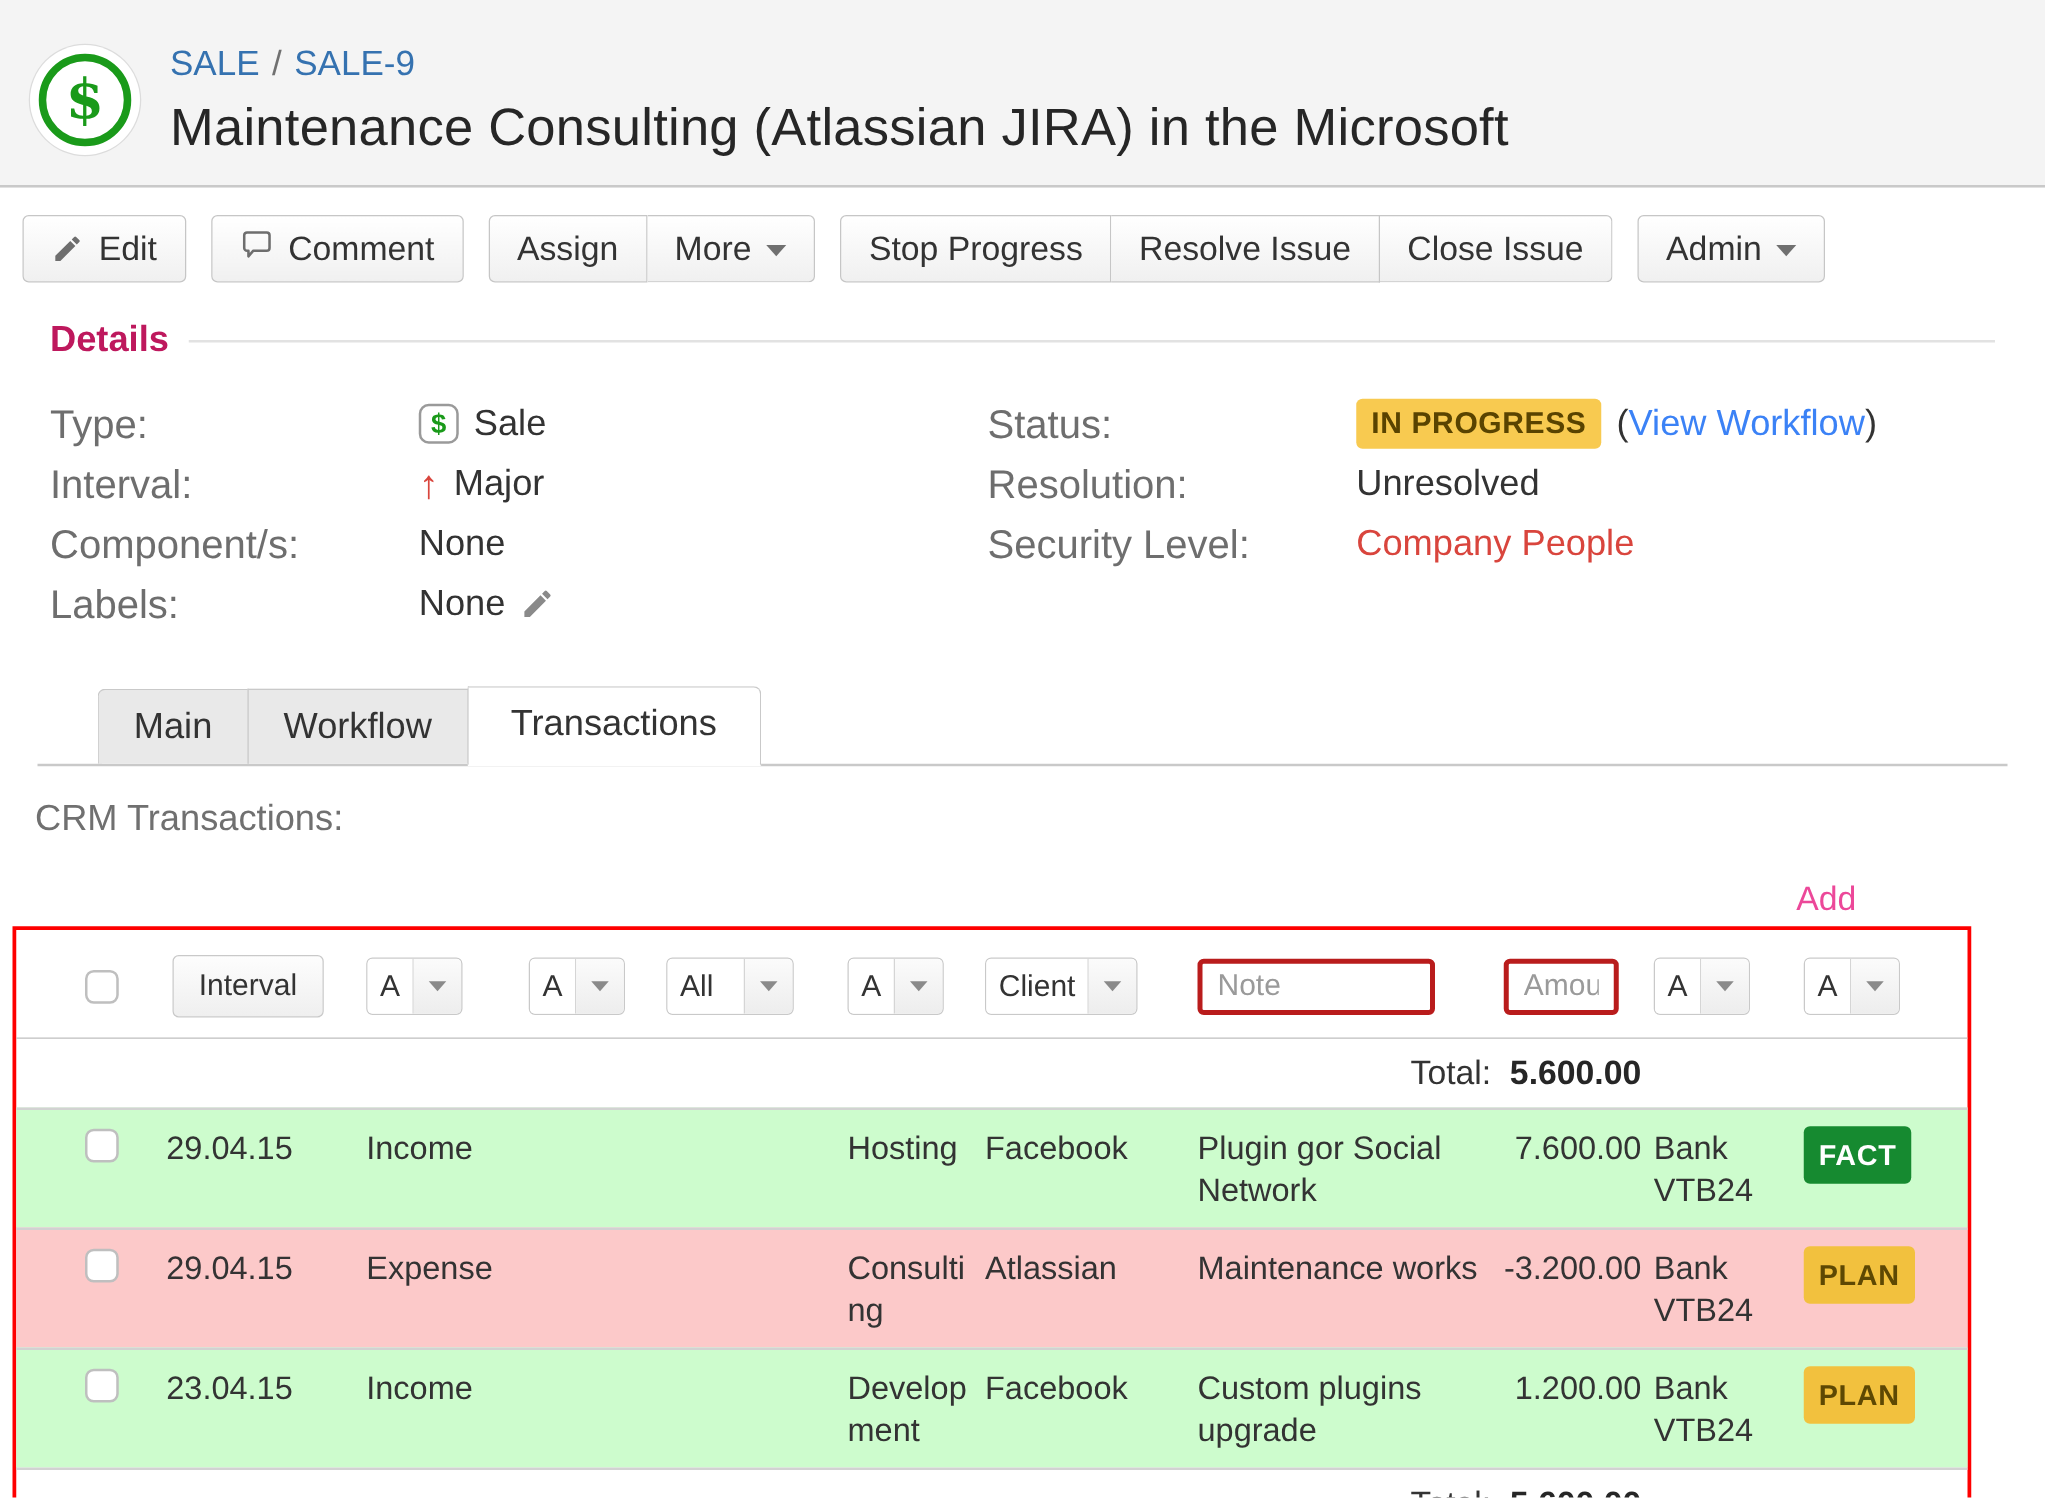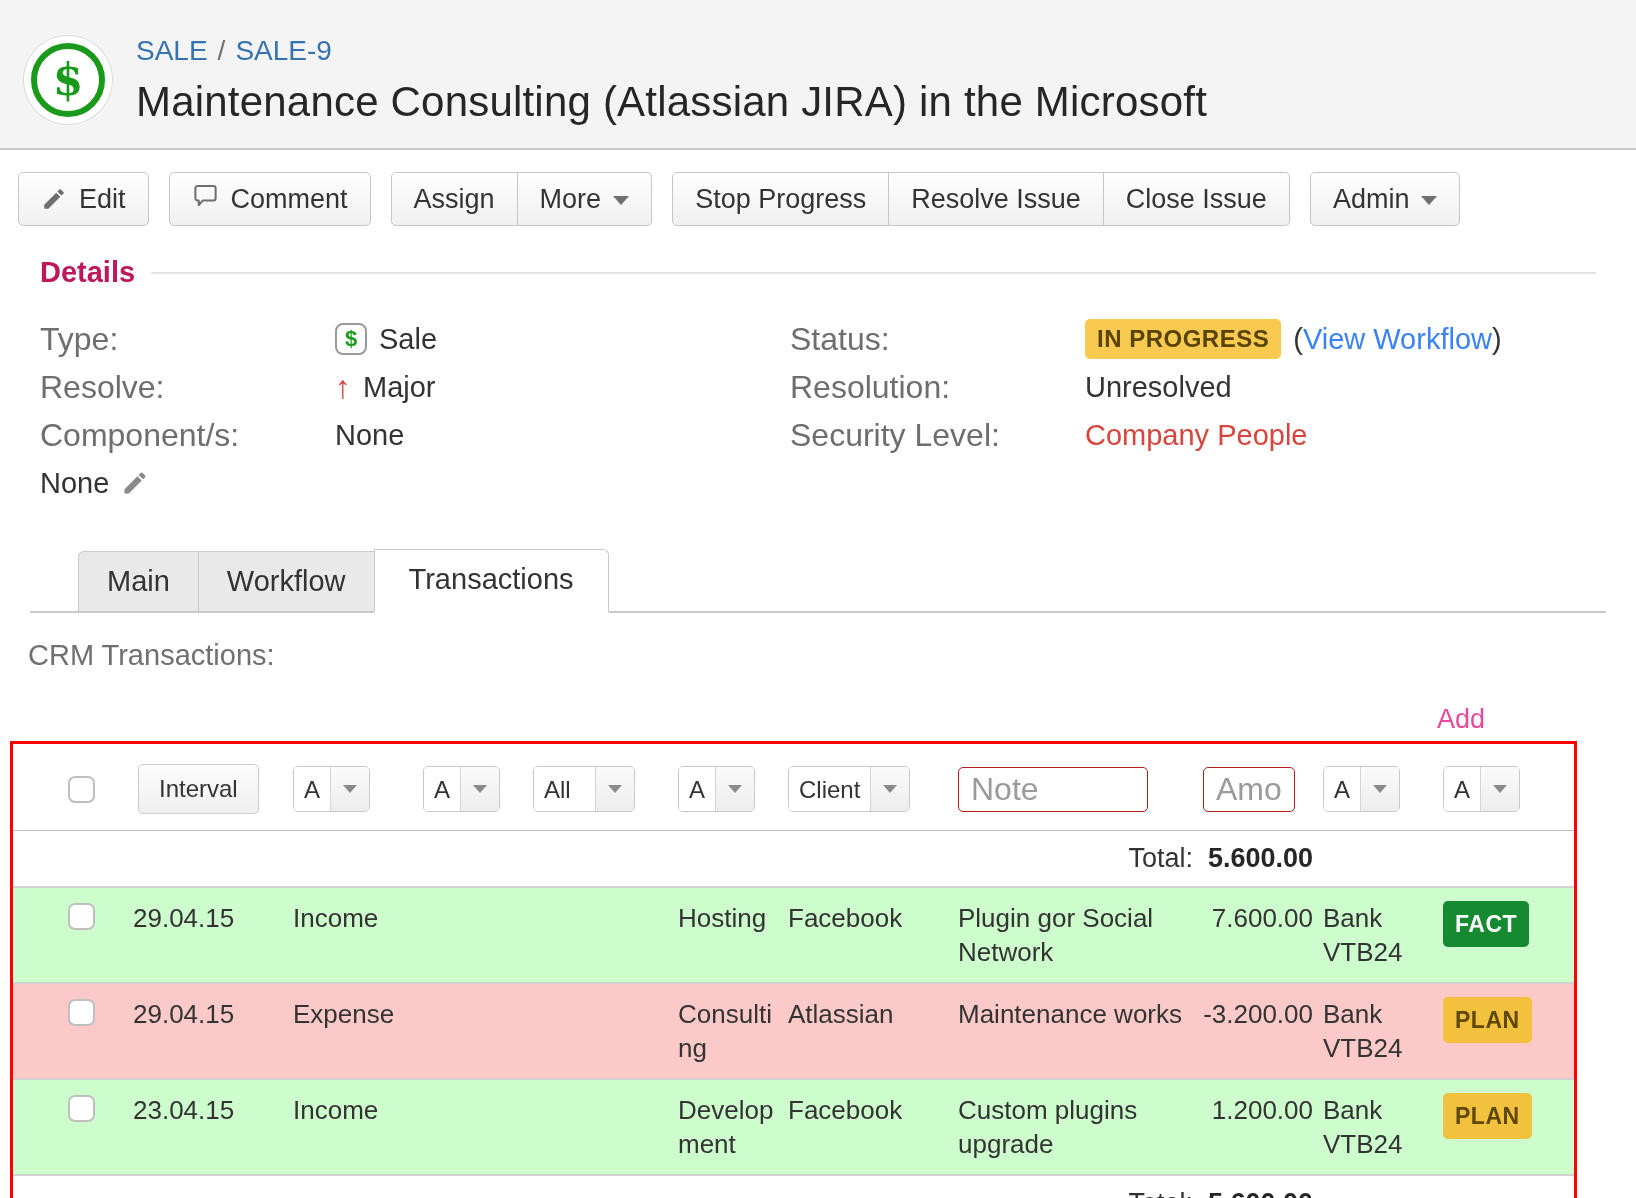--- a/index.html
+++ b/index.html
@@ -118,21 +118,21 @@
     border-right:1px solid #d5d5d5; min-width:32px; max-width:58px;
     white-space:nowrap; overflow:hidden;
   }
   .dd.wide .val { min-width:62px; max-width:none; }
   .dd .arr {
     padding:0 12px; background:linear-gradient(#fbfbfb,#ededed);
     display:flex; align-items:center;
   }
   .dd .arr .caret { border-top-color:#8a8a8a; margin-top:0; border-left-width:7px; border-right-width:7px; border-top-width:8px; }
   .f-input {
-    height:45px; border:1px solid #b91c1c; border-radius:5px; font-size:32px;
+    height:45px; border:4px solid #b91c1c; border-radius:5px; font-size:24px;
     padding:0 12px; width:190px; font-family:"Liberation Sans", sans-serif; color:#333;
   }
   .f-input::placeholder { color:#9a9a9a; }
   .f-input.amount { width:92px; }
 
   .total-row { padding-top:12px; padding-bottom:12px; }
   .total-label { grid-column:8; text-align:right; font-size:27px; color:#333; }
   .total-value { grid-column:9; text-align:right; font-size:27px; font-weight:bold; color:#262626; }
   .bottom-total { border-top:2px solid #d2d2d2; }
 
@@ -217,31 +217,32 @@
   <div class="details-cols">
     <div class="dcol-left">
       <div class="field">
         <span class="field-label">Type:</span>
         <span class="field-value">
           <span class="type-icon">$</span>
           <span>Sale</span>
         </span>
       </div>
       <div class="field">
-        <span class="field-label">Resolve:</span>
+        <span class="field-label">Interval:</span>
         <span class="field-value">
           <span class="prio-arrow">↑</span>
           <span>Major</span>
         </span>
       </div>
       <div class="field">
         <span class="field-label">Component/s:</span>
         <span class="field-value">None</span>
       </div>
       <div class="field">
+        <span class="field-label">Labels:</span>
         <span class="field-value">
           <span>None</span>
           <span class="pencil-icon">
             <svg viewBox="0 0 24 24" width="28" height="28">
                 <path d="M3 17.25V21h3.75L17.8 9.94l-3.75-3.75L3 17.25zM20.7 7.04a1 1 0 0 0 0-1.41l-2.34-2.34a1 1 0 0 0-1.41 0l-1.83 1.83 3.75 3.75 1.83-1.83z" fill="#8a8a8a"></path>
               </svg>
           </span>
         </span>
       </div>
     </div>

